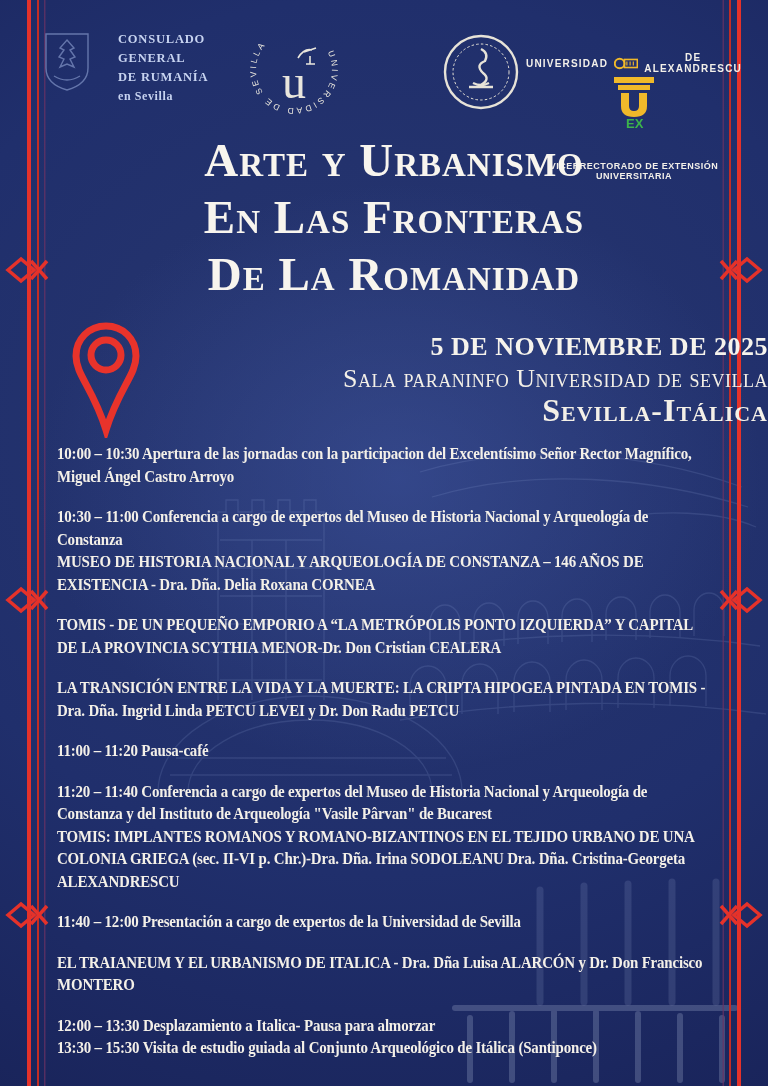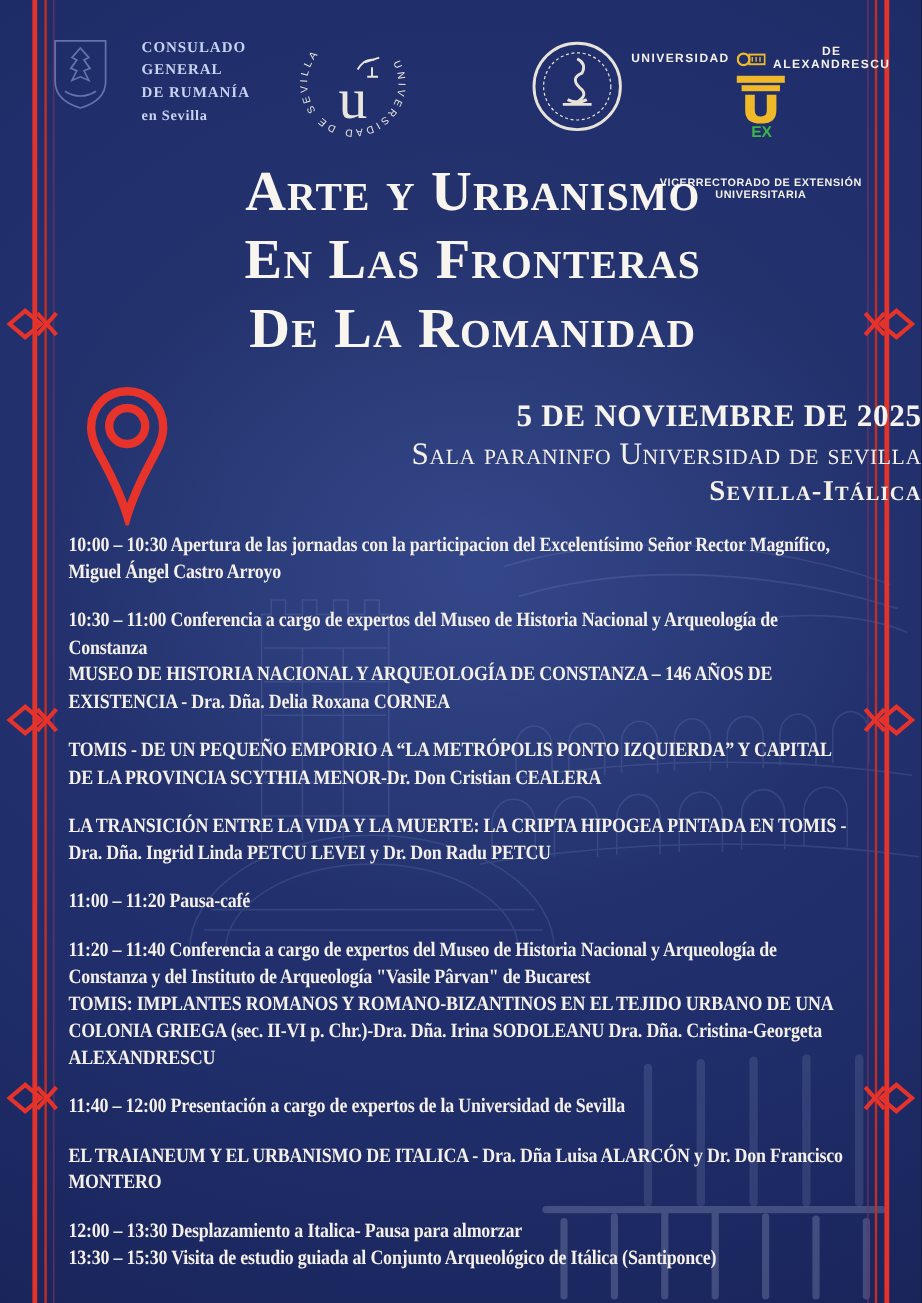--- a/index.html
+++ b/index.html
@@ -20,32 +20,32 @@
   
   .logo-consulate{position:absolute;left:42px;top:30px;display:flex;gap:26px;align-items:flex-start;}
   .consulate-text{font-family:"Liberation Serif",serif;font-weight:700;color:#c7d3f0;
     font-size:12.5px;line-height:19px;letter-spacing:.8px;}
   .consulate-text .sub{font-size:12px;letter-spacing:.6px;}
   .logo-us{position:absolute;left:246px;top:22px;}
   .logo-seal{position:absolute;left:442px;top:33px;}
   .logo-uex{position:absolute;right:26px;top:38px;width:216px;text-align:center;
     font-family:"Liberation Sans",sans-serif;color:#f3f0e9;}
   .uex-row1{display:flex;align-items:center;justify-content:center;gap:6px;
-    font-size:10px;font-weight:700;letter-spacing:1.2px;}
+    font-size:10px;font-weight:700;letter-spacing:1.2px;margin-top:14px;}
   .uex-mono{margin:3px auto 2px;}
   .uex-row3{font-size:9px;font-weight:700;letter-spacing:.5px;margin-top:32px;}
   
   .title{position:absolute;top:132px;left:0;right:0;text-align:center;
     font-variant:small-caps;font-weight:700;font-size:47px;line-height:57px;
     color:#f8f5ee;letter-spacing:1px;margin-left:20px;}
   
   .event{position:absolute;top:330px;left:0;right:0;text-align:right;padding-left:42px;}
   .event .date{font-weight:700;font-size:26px;line-height:33px;letter-spacing:.5px;color:#f6f3ec;}
   .event .venue{font-variant:small-caps;font-weight:400;font-size:26px;line-height:32px;letter-spacing:.5px;}
-  .event .city{font-variant:small-caps;font-weight:700;font-size:24px;line-height:31px;letter-spacing:1px;}
+  .event .city{font-variant:small-caps;font-weight:700;font-size:32px;line-height:31px;letter-spacing:1px;}
   .pin{position:absolute;left:66px;top:318px;}
   
   .schedule{position:absolute;top:443px;left:57px;width:655px;}
   .schedule-inner{width:745px;transform:scaleX(0.879);transform-origin:0 0;}
   .block{margin:0 0 18px 0;font-weight:700;font-size:17px;line-height:22.5px;
     letter-spacing:-.2px;color:#f4f0e8;}
   .seg{display:block;}
 </style>
 </head>
 <body>

